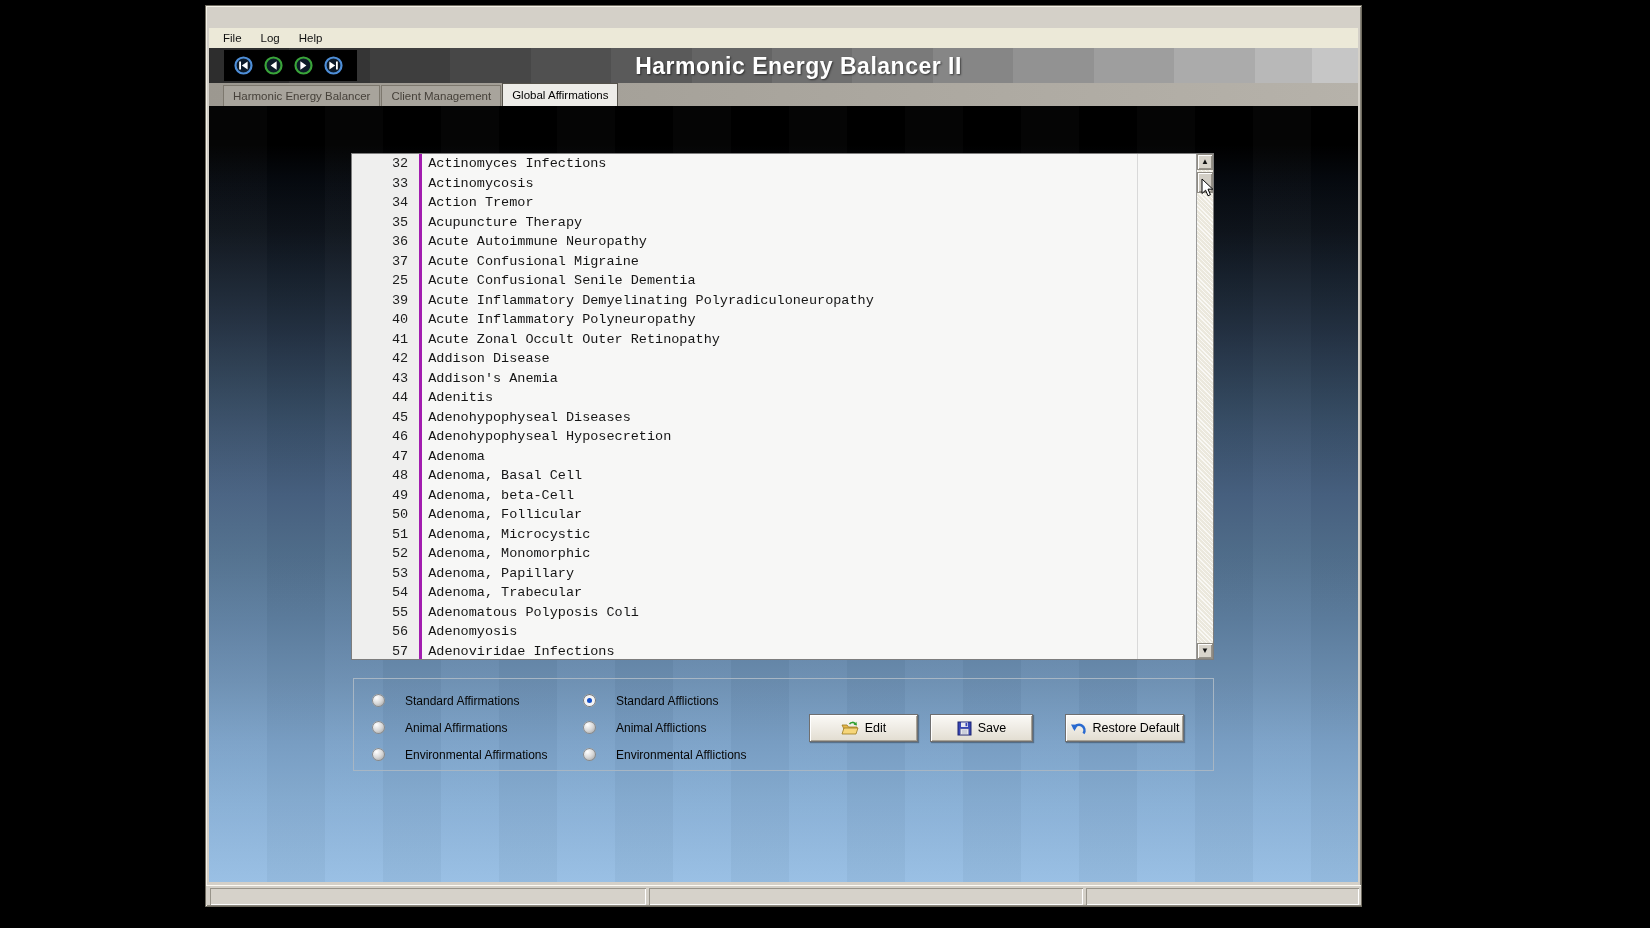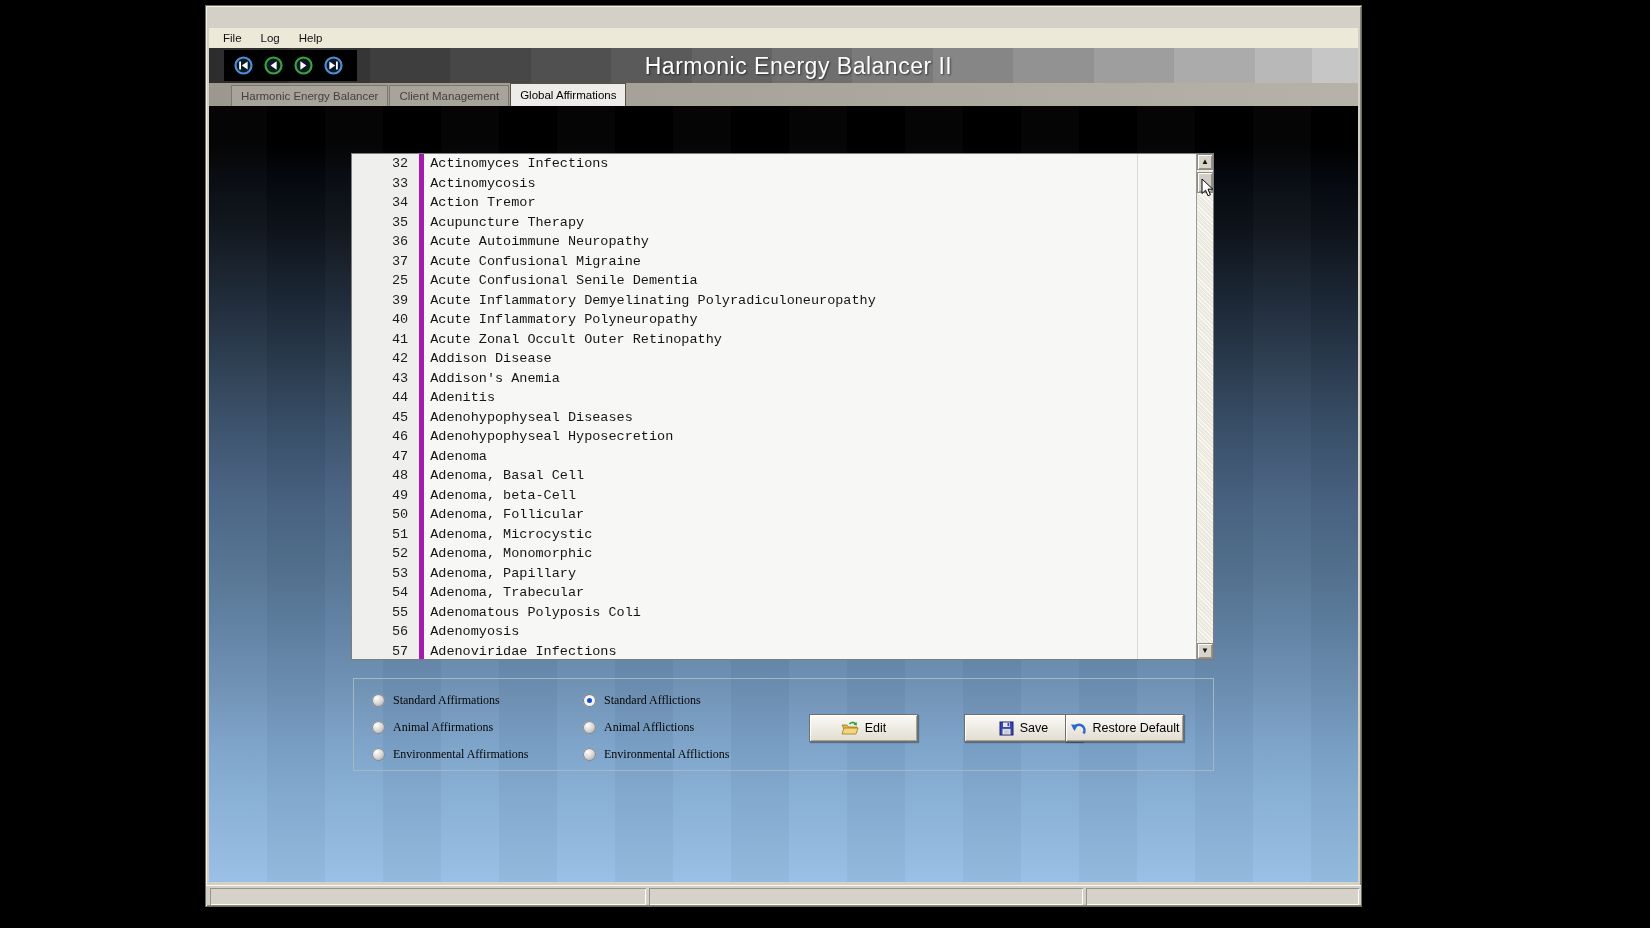--- a/index.html
+++ b/index.html
@@ -33,65 +33,65 @@
 
   
   .band { position:absolute; left:3px; top:42px; right:3px; height:35px;
           background:linear-gradient(90deg,#2d2d2d 0 7%,#353535 7% 14%,#3e3e3e 14% 21%,#474747 21% 28%,
             #505050 28% 35%,#5a5a5a 35% 42%,#646464 42% 49%,#6f6f6f 49% 56%,#7a7a7a 56% 63%,
             #868686 63% 70%,#929292 70% 77%,#9e9e9e 77% 84%,#ababab 84% 91%,#b8b8b8 91% 96%,#c6c6c6 96% 100%); }
   .navbox { position:absolute; left:15px; top:2px; width:133px; height:31px; background:#000;
             display:flex; align-items:center; padding:0 10px; gap:11px; }
   .navbtn { width:19px; height:19px; display:block; cursor:pointer; }
   .apptitle { position:absolute; left:0; right:0; top:5px; text-align:center; color:#fff;
-              font-size:23px; font-weight:normal; letter-spacing:0.5px;
+              font-size:23px; font-weight:bold; letter-spacing:0.5px;
               text-shadow:1px 1px 2px rgba(0,0,0,0.55);margin-left:30px; }
 
   
   .tabstrip { position:absolute; left:3px; top:77px; right:3px; height:23px;
-              background:linear-gradient(90deg,#9c9890,#b6b2aa); display:flex; align-items:flex-end; padding-left:22px; }
+              background:linear-gradient(90deg,#9c9890,#b6b2aa); display:flex; align-items:flex-end; padding-left:14px; }
   .tab { height:21px; line-height:20px; padding:0 9px; font-size:11.5px; color:#46413a;
          background:#a8a49c; border:1px solid #7d786e; border-bottom:none; margin-right:1px; }
   .tab.active { height:23px; line-height:22px; background:#edece8; color:#000; border-color:#55524a; }
 
   
   .content { position:absolute; left:3px; top:100px; right:3px; height:776px;
              background:linear-gradient(180deg,#000 0%,#000 5%,#060a10 10%,#0e141c 16%,#18222e 22%,
                #222f40 28%,#2e4156 35%,#3b526c 42%,#486282 50%,#52708e 58%,#5e7fa0 66%,#6c8fb2 74%,
                #7ca2c8 82%,#89b0d6 90%,#92b9de 96%,#98bfe4 100%); }
   .content::after { content:""; position:absolute; inset:0;
              background:repeating-linear-gradient(90deg, rgba(255,255,255,0.02) 0 58px, rgba(0,0,0,0.03) 58px 116px);
              pointer-events:none; }
 
   
   .listbox { position:absolute; left:142px; top:47px; width:863px; height:507px;
              background:#f7f7f6; border:1px solid #7d7d7d; overflow:hidden; z-index:2; }
   .lrow { display:flex; height:19.5px; line-height:19.5px; white-space:nowrap;
           font-family:"Liberation Mono","DejaVu Sans Mono",monospace; font-size:13.5px; color:#151515; }
-  .lnum { flex:0 0 50px; background:#efefee; border-right:5px solid #a21caf;
+  .lnum { flex:0 0 50px; background:#efefee; border-right:3px solid #a21caf;
           text-align:right; padding-right:11px; color:#1c1c1c;padding-left:40px; }
   .ltxt { padding-left:6px; }
   .coldiv { position:absolute; left:785px; top:0; bottom:0; width:1px; background:#d9d9d9; z-index:3; pointer-events:none; }
 
   
   .vscroll { position:absolute; right:0; top:0; bottom:0; width:17px;
              background:#ebe8dd; border-left:1px solid #9a9a9a; z-index:4;
              background-image:repeating-linear-gradient(45deg, rgba(255,255,255,0.7) 0 1px, transparent 1px 3px); }
   .sbtn { position:absolute; left:0; width:16px; height:16px; background:#d8d4cb;
           border:1px solid #8f8b82; box-shadow: inset 1px 1px 0 #fff, inset -1px -1px 0 #96928a;
           display:flex; align-items:center; justify-content:center; }
   .sbtn.up { top:0; } .sbtn.down { bottom:0; }
   .arr { font-size:8px; color:#111; line-height:1; }
   .thumb { position:absolute; left:0; top:18px; width:16px; height:21px; background:#d2cec5;
            border:1px solid #8f8b82; box-shadow: inset 1px 1px 0 #fff, inset -1px -1px 0 #96928a; }
 
   
   .panel { position:absolute; left:144px; top:572px; width:861px; height:93px;
            border:1px solid #a7b6c4; z-index:2; }
-  .radiorow { position:absolute; display:flex; align-items:center; gap:8px; height:15px;font-family:Liberation Serif, serif; }
+  .radiorow { position:absolute; display:flex; align-items:center; gap:20px; height:15px; }
   .radio { width:13px; height:13px; border-radius:50%; flex:0 0 auto;
            background:radial-gradient(circle at 35% 30%, #ffffff, #d8d8d8 45%, #a3a3a3 85%);
            box-shadow: inset 0 0 0 1px #82888e; display:flex; align-items:center; justify-content:center; }
   .radio.checked { background:#f4f4f4; box-shadow: inset 0 0 0 1px #6e747a; }
   .radio.checked::after { content:""; width:5px; height:5px; border-radius:50%; background:#1550c8; }
   .rlabel { font-size:12px; color:#060606; }
   .pbtn { position:absolute; top:35px; height:28px; display:flex; align-items:center; justify-content:center;
           gap:6px; background:linear-gradient(180deg,#fbfaf7,#e2ddd1); border:1px solid #6f6f6f;
           box-shadow: inset 1px 1px 0 #ffffff, inset -1px -1px 0 #a8a296, 1px 1px 1px rgba(0,0,0,0.3);
           font-size:12.5px; color:#000; cursor:pointer; }
@@ -305,21 +305,21 @@
 
         <div class="pbtn" style="left:455px;width:109px">
           <svg class="bicon" width="18" height="15" viewBox="0 0 18 15">
             <path d="M1,4 h5 l1.5,2 H16 v2 H3 Z" fill="#e8b84a" stroke="#9a7a20" stroke-width="0.8"></path>
             <path d="M1,13 L3,7 H17 L15,13 Z" fill="#f6d67a" stroke="#9a7a20" stroke-width="0.8"></path>
             <path d="M8.5,3.2 C10,0.8 13,1 14.2,2.8" stroke="#2f9e2f" fill="none" stroke-width="1.6"></path>
             <polygon points="15.4,0.8 16,4.6 12.6,3.8" fill="#2f9e2f"></polygon>
           </svg>
           <span>Edit</span>
         </div>
-        <div class="pbtn" style="left:610px;width:119px">
+        <div class="pbtn" style="left:576px;width:103px">
           <svg class="bicon" width="15" height="15" viewBox="0 0 15 15">
             <rect x="1" y="1" width="13" height="13" fill="#3745b5" stroke="#1c2570"></rect>
             <rect x="4" y="1.5" width="7" height="4.5" fill="#e8e8f0"></rect>
             <rect x="8.5" y="2" width="1.8" height="3.2" fill="#3745b5"></rect>
             <rect x="3.5" y="8" width="8" height="5.5" fill="#ffffff" stroke="#8888a0" stroke-width="0.6"></rect>
             <rect x="4.5" y="9.5" width="6" height="1" fill="#9aa0b8"></rect>
             <rect x="4.5" y="11.5" width="6" height="1" fill="#9aa0b8"></rect>
           </svg>
           <span>Save</span>
         </div>

